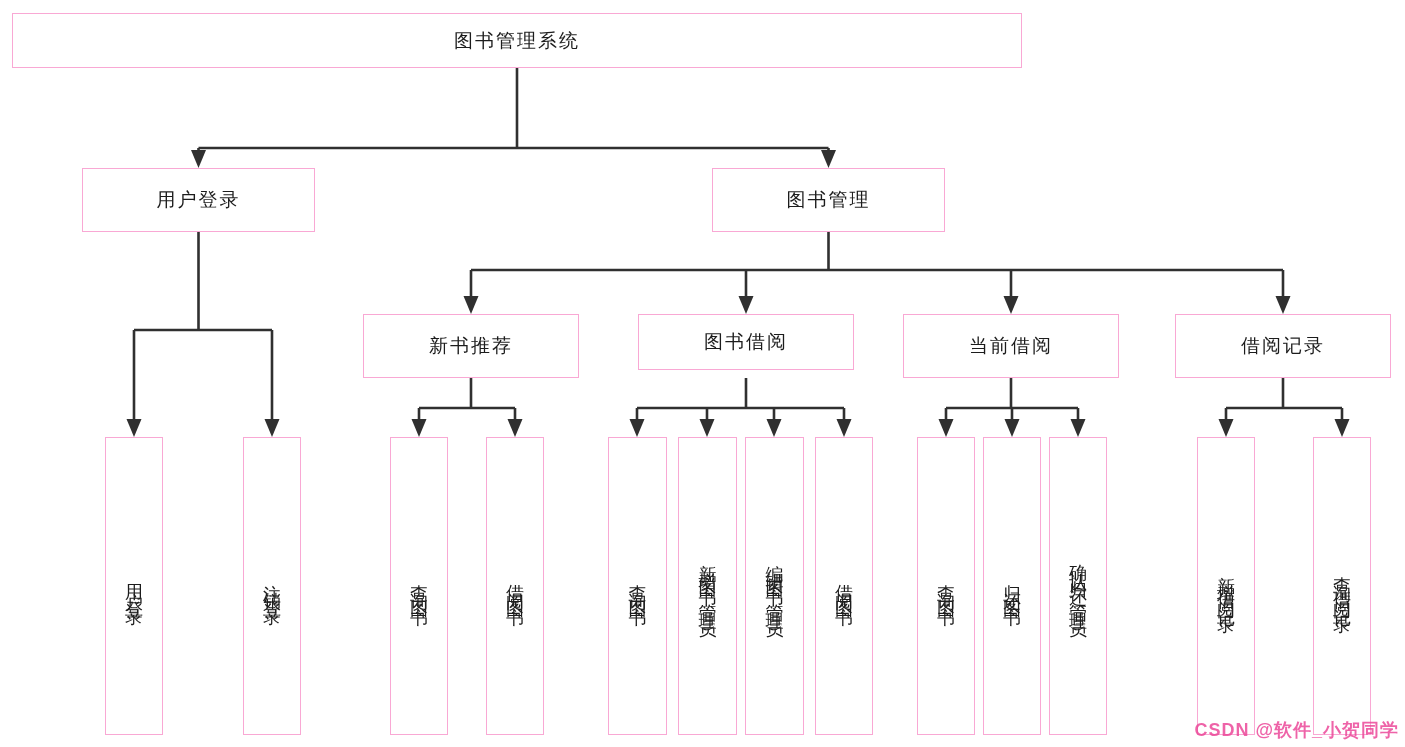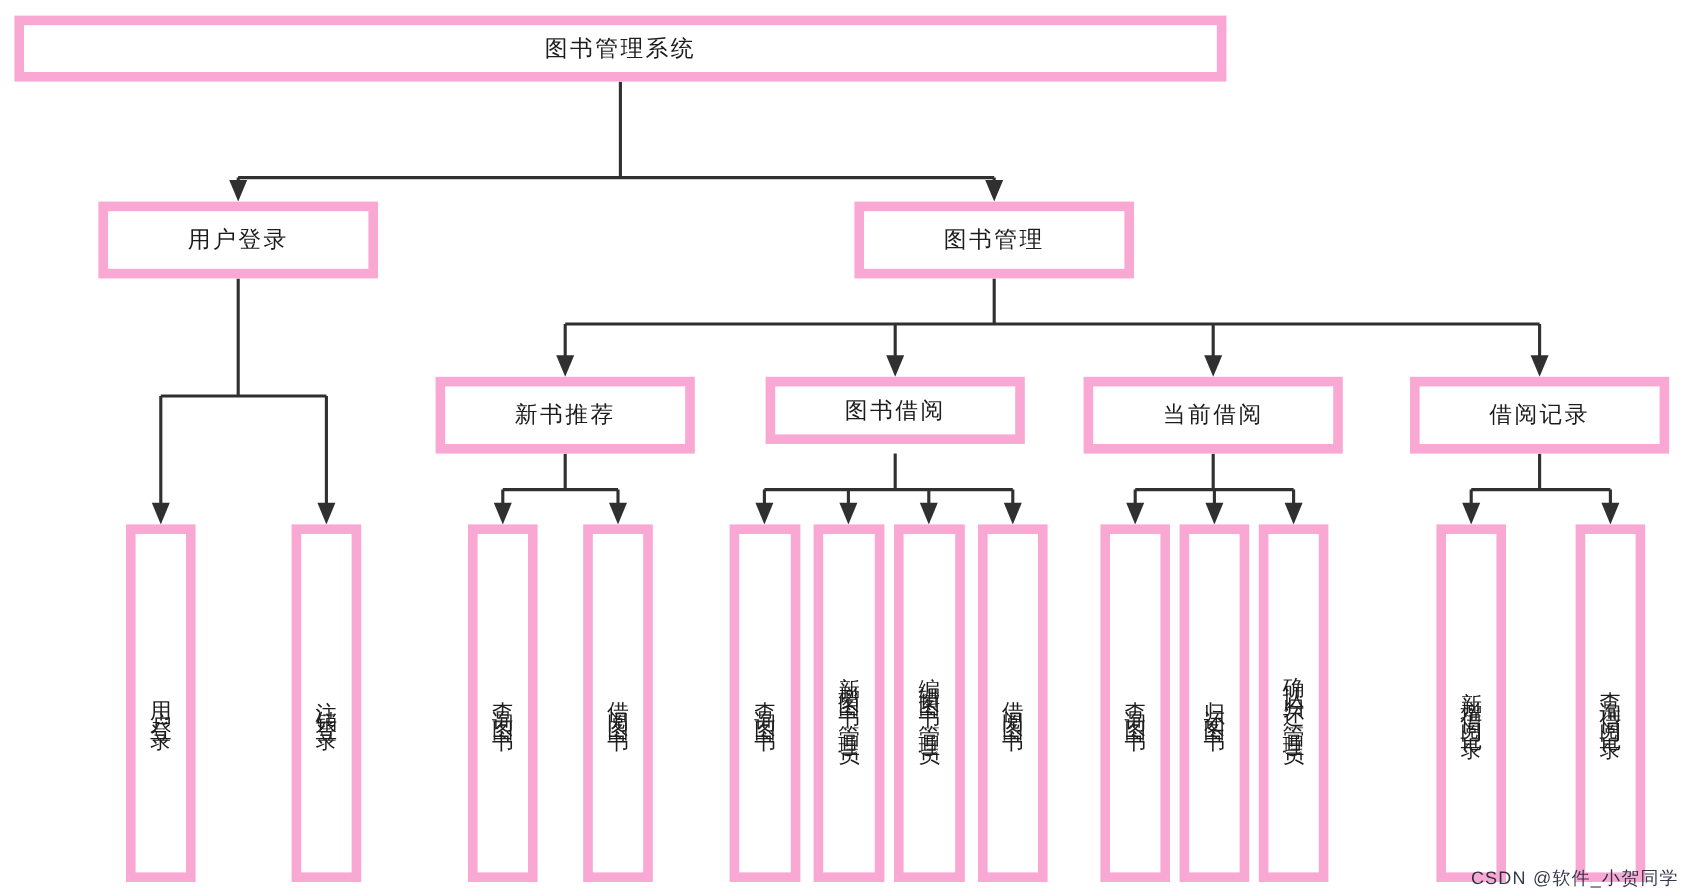--- a/index.html
+++ b/index.html
@@ -4,33 +4,34 @@
 <style>
   html,body { margin:0; padding:0; background:#ffffff; }
   body { font-family: "Liberation Sans", "DejaVu Sans", sans-serif; }
   #canvas {
     position:relative; width:1405px; height:747px;
     background:#ffffff; overflow:hidden;
   }
   #connectors { position:absolute; left:0; top:0; z-index:1; }
   .box {
     position:absolute; box-sizing:border-box;
-    background:#ffffff; border:8px solid #f9a8d4;
+    background:#ffffff; border:1px solid #f9a8d4;
     display:flex; align-items:center; justify-content:center;
     z-index:2; color:#1c1c1c;
   }
   .box.h .lbl { font-size:19px; letter-spacing:2px; white-space:nowrap; }
   .box.v .lbl {
     writing-mode: vertical-rl; text-orientation: mixed;
     font-size:18px; letter-spacing:8px; line-height:1;
   }
   #watermark {
     position:absolute; right:6px; bottom:5px; z-index:3;
-    font-size:15px; color:#0f172a; letter-spacing:1px; opacity:.85;
+    font-size:18px; color:#ec4899; letter-spacing:1px; opacity:.85;
     white-space:nowrap;
+    font-weight:bold;
   }
   svg path { stroke:#303030; stroke-width:2.6; fill:none; }
   svg polygon { fill:#303030; stroke:none; }
 </style>
 </head>
 <body>
 
 <div id="canvas">
 
   <svg id="connectors" width="1405" height="747" viewBox="0 0 1405 747">

